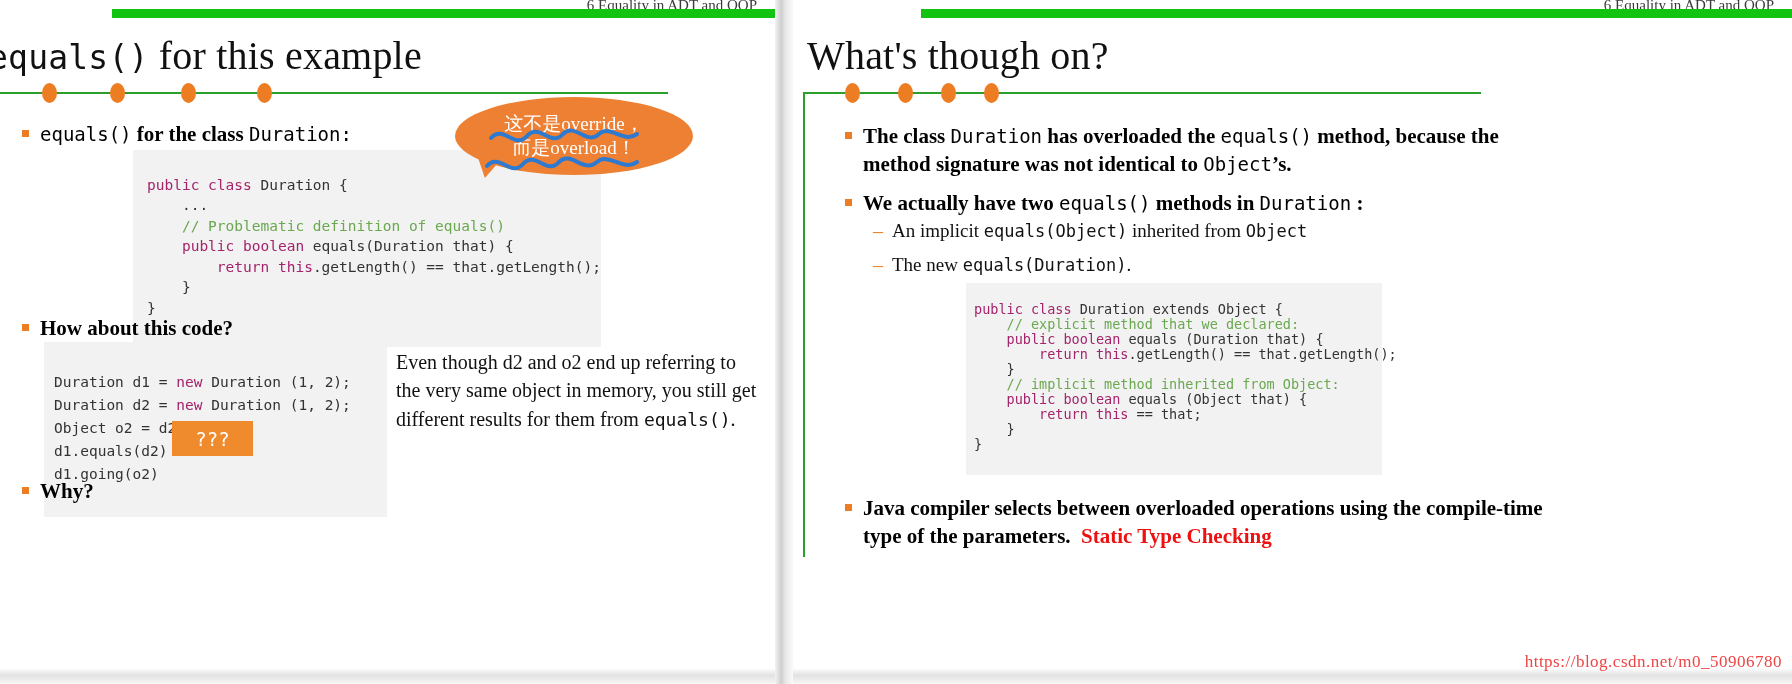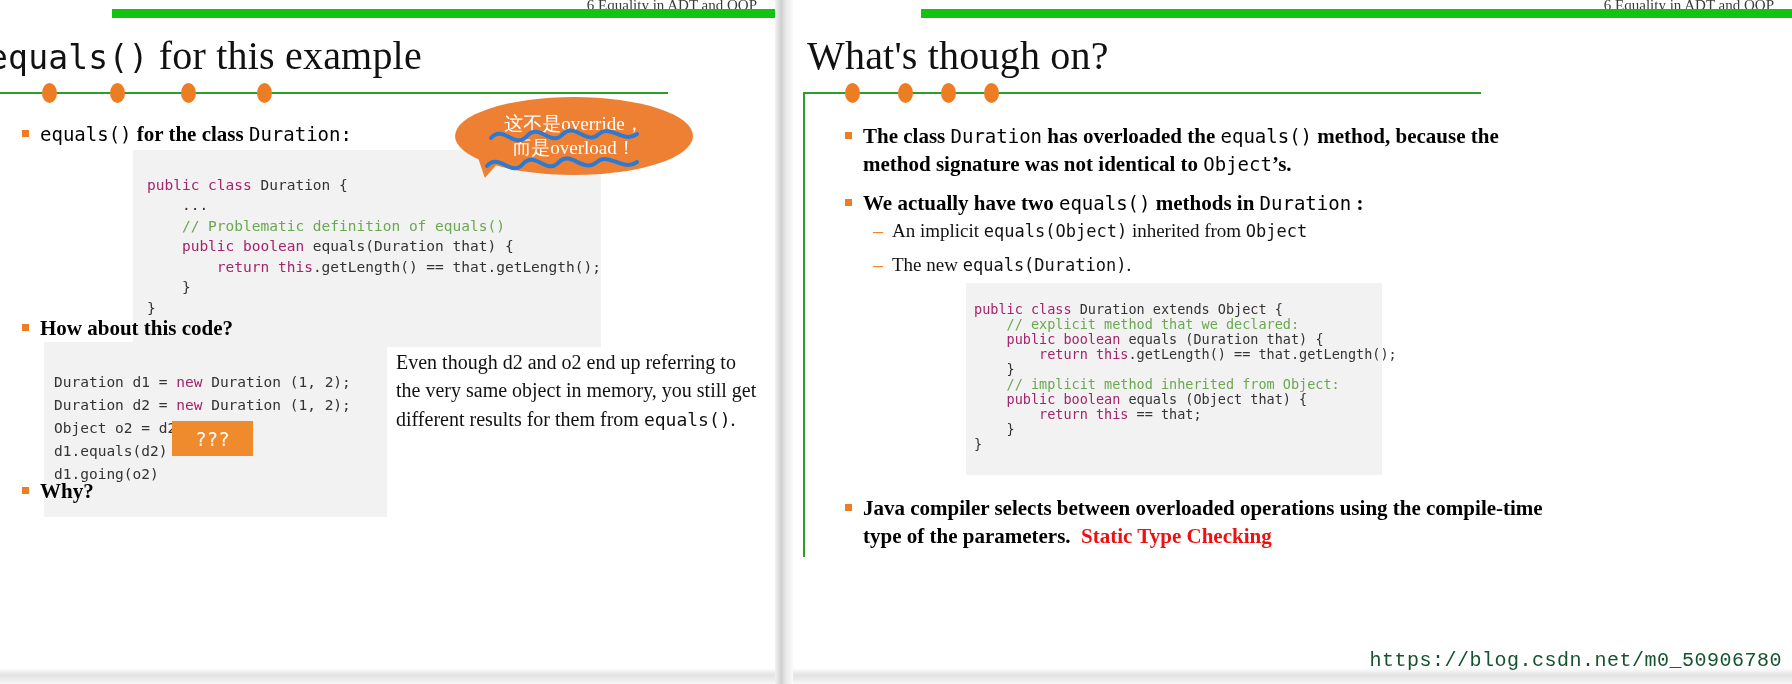--- a/index.html
+++ b/index.html
@@ -83,22 +83,22 @@
   .para{position:absolute;font-size:20px;line-height:1.42;color:#111;}
   .para .mono{font-family:"DejaVu Sans Mono",monospace;font-size:18px;}
 
   .redhl{color:#ee1111;font-weight:bold;}
 
   
   .btm{position:absolute;left:0;bottom:0;height:16px;
        background:linear-gradient(to bottom,#ffffff 0%,#e2e2e2 45%,#f7f7f7 100%);}
   .watermark{
     position:absolute;right:10px;bottom:12px;
-    font-family:Liberation Mono, monospace;font-size:20px;
-    color:#14532d;letter-spacing:.5px;white-space:nowrap;
+    font-family:Liberation Serif, serif;font-size:17px;
+    color:#ef4444;letter-spacing:.5px;white-space:nowrap;
   }
 </style>
 </head>
 <body>
 
 <div class="slides">
 
   <div class="slide slide-left">
 
     <div class="hdr-title">6 Equality in ADT and OOP</div>

